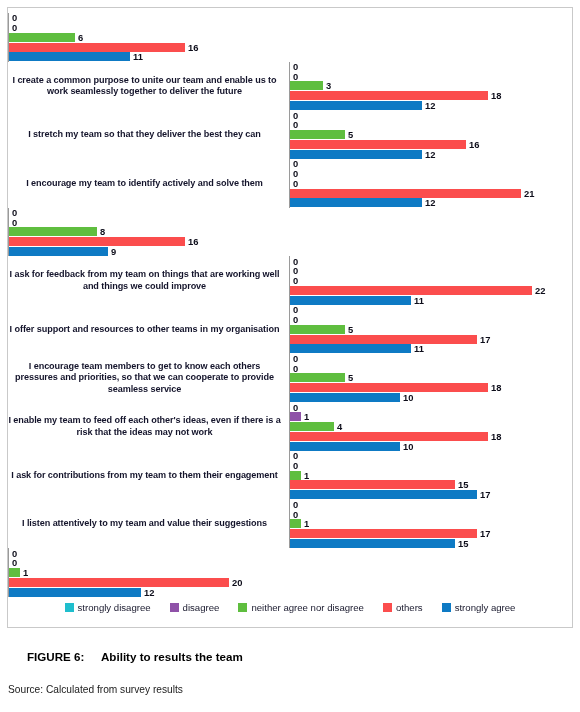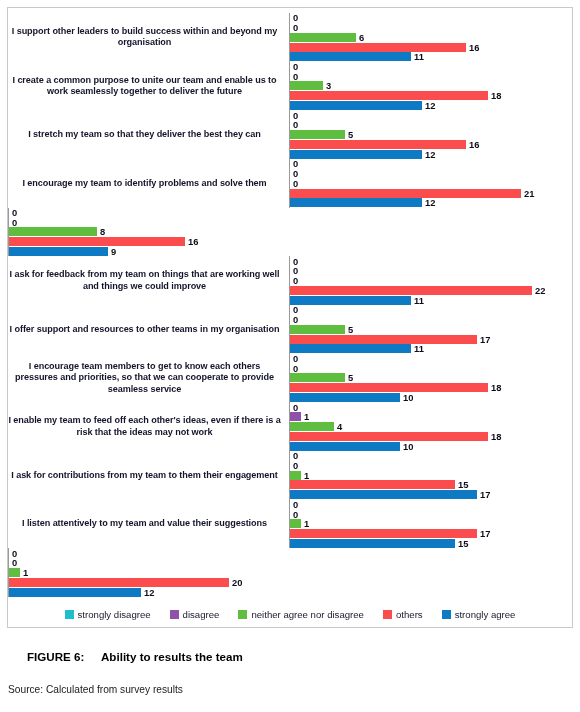--- a/index.html
+++ b/index.html
@@ -79,21 +79,21 @@
     padding-left:3px;
     white-space:nowrap;
   }
   
   .barline.is-zero .vlabel{padding-left:3px;}
 
   
   .legend{
     position:absolute;
     left:0;right:0;
-    bottom:3px;
+    bottom:10px;
     height:20px;
     display:flex;
     justify-content:center;
     align-items:center;
     gap:19px;
   }
   .legend-item{display:flex;align-items:center;gap:4px;}
   .swatch{width:9px;height:9px;display:block;}
   .legend-text{
     font-size:9.6px;
@@ -122,21 +122,20 @@
 </style>
 </head>
 <body>
 
 <div class="page">
 
   <div class="chart-frame">
     <div class="plot">
       <div class="rows" id="rows">
           <div class="row" style="height: 48.6667px;">
-            <div class="cat-label">I support other leaders to build success within and beyond my organisation</div>
             <div class="bars">
               <div class="barline is-zero">
                 <div class="bar zero" title="strongly disagree: 0" style="width: 0px; background: rgb(31, 190, 205);"></div>
                 <div class="vlabel">0</div>
               </div>
               <div class="barline is-zero">
                 <div class="bar zero" title="disagree: 0" style="width: 0px; background: rgb(143, 82, 168);"></div>
                 <div class="vlabel">0</div>
               </div>
               <div class="barline">
@@ -197,21 +196,21 @@
                 <div class="bar" title="agree: 16" style="width: 176px; background: rgb(251, 77, 77);"></div>
                 <div class="vlabel">16</div>
               </div>
               <div class="barline">
                 <div class="bar" title="strongly agree: 12" style="width: 132px; background: rgb(14, 122, 196);"></div>
                 <div class="vlabel">12</div>
               </div>
             </div>
           </div>
           <div class="row" style="height: 48.6667px;">
-            <div class="cat-label">I encourage my team to identify problems and solve them</div>
+            <div class="cat-label">I encourage my team to identify actively and solve them</div>
             <div class="bars">
               <div class="barline is-zero">
                 <div class="bar zero" title="strongly disagree: 0" style="width: 0px; background: rgb(31, 190, 205);"></div>
                 <div class="vlabel">0</div>
               </div>
               <div class="barline is-zero">
                 <div class="bar zero" title="disagree: 0" style="width: 0px; background: rgb(143, 82, 168);"></div>
                 <div class="vlabel">0</div>
               </div>
               <div class="barline is-zero">

